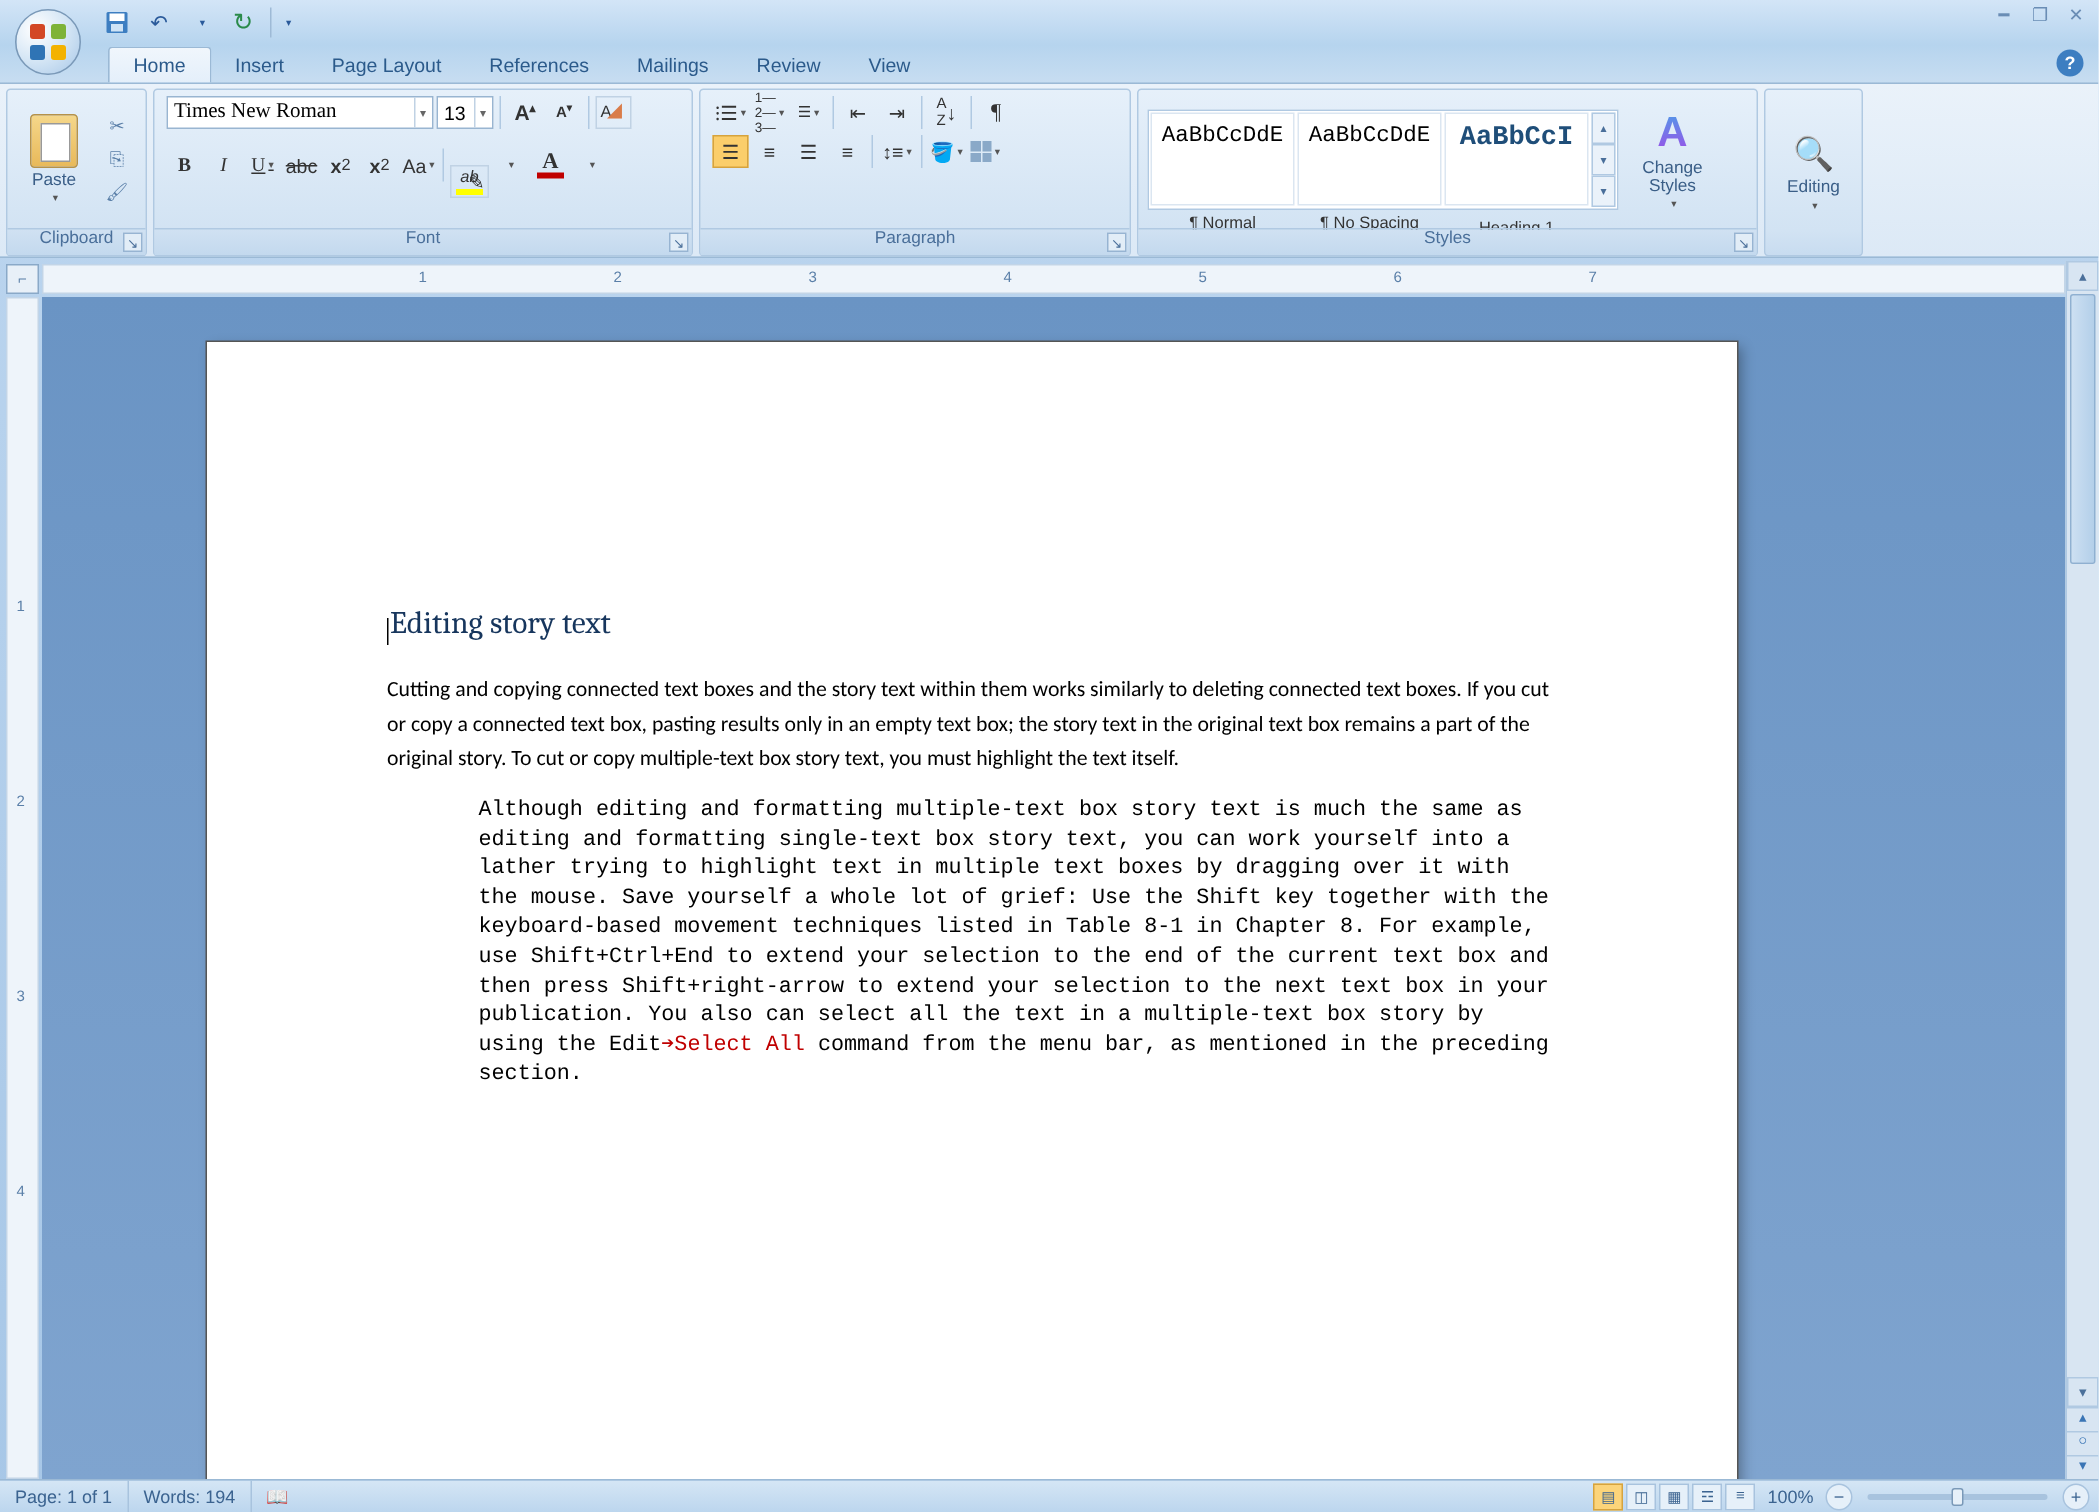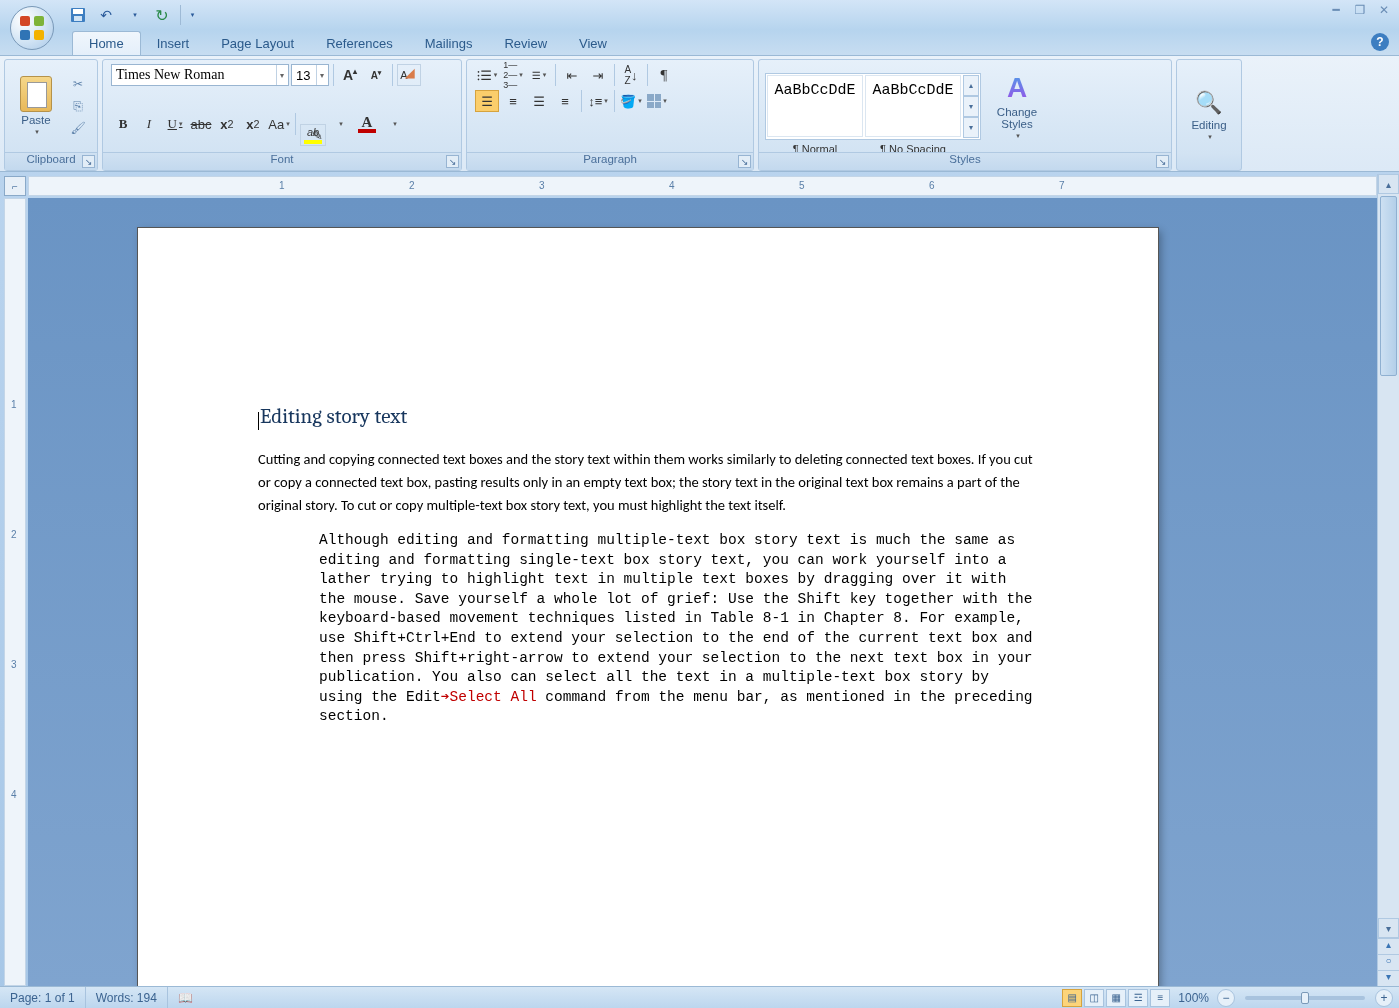--- a/index.html
+++ b/index.html
@@ -128,21 +128,21 @@
     gap:2px;
     color:#3a5e87;
     font-size:11.5px;
   }
   .paste-icon{width:32px;height:36px;background:linear-gradient(#f5d78a,#e8b95a);border:1px solid #b5924a;border-radius:3px;position:relative;}
   .paste-icon::before{content:"";position:absolute;left:6px;top:5px;width:18px;height:24px;background:#fff;border:1px solid #999;}
   .small-icons{display:flex;flex-direction:column;gap:6px;padding:4px;}
   .sicon{width:18px;height:16px;display:flex;align-items:center;justify-content:center;color:#5a7fa8;}
 
   
-  .font .group-body{flex-direction:column;align-items:flex-start;width:358px;gap:16px;padding:4px 8px;}
+  .font .group-body{flex-direction:column;align-items:flex-start;width:358px;gap:2px;padding:4px 8px;}
   .font-row{display:flex;align-items:center;gap:2px;}
   .combo {
     background:#fff;border:1px solid #99b5d1;height:22px;display:flex;align-items:center;
     font-size:13px;padding:0 4px;
   }
   .combo .dd{border-left:1px solid #c0d2e4;padding-left:3px;color:#666;font-size:8px;height:100%;display:flex;align-items:center;}
   .font-name{width:178px;}
   .font-size{width:38px;}
   .rb-btn{
     min-width:24px;height:22px;border:1px solid transparent;display:flex;align-items:center;justify-content:center;
@@ -433,20 +433,24 @@
   <div class="group styles">
     <div class="group-body">
       <div class="style-gallery">
         <div class="style-item">
           <div class="style-preview">AaBbCcDdE</div>
           <div class="style-name">¶ Normal</div>
         </div>
         <div class="style-item">
           <div class="style-preview">AaBbCcDdE</div>
           <div class="style-name">¶ No Spacing</div>
+        </div>
+        <div class="style-item">
+          <div class="style-preview" style="color:#1f4e79;font-weight:bold;font-size:18px;">AaBbCcI</div>
+          <div class="style-name">Heading 1</div>
         </div>
         <div class="style-nav">
           <div>▴</div>
           <div>▾</div>
           <div>▾</div>
         </div>
       </div>
       <div class="big-btn change-styles" style="width:64px;">
         <div class="cs-icon">A</div>
         <span style="text-align:center;">Change Styles</span>

